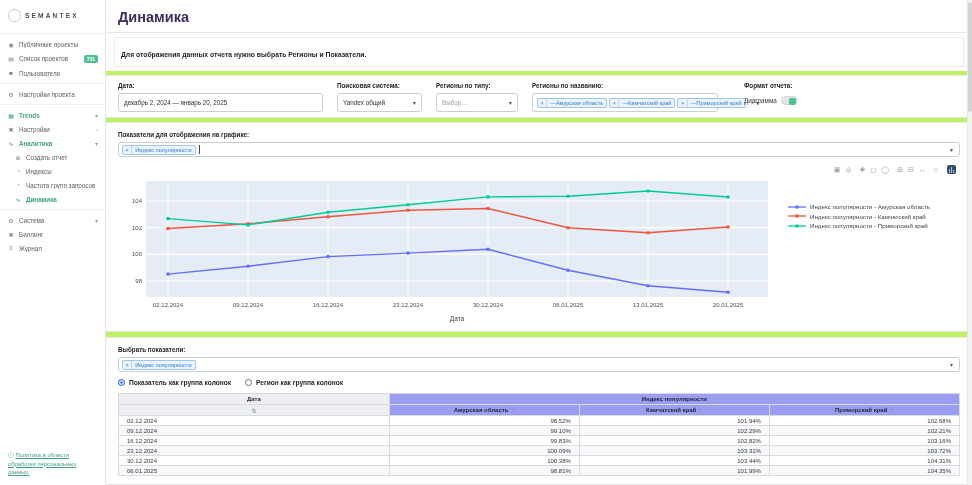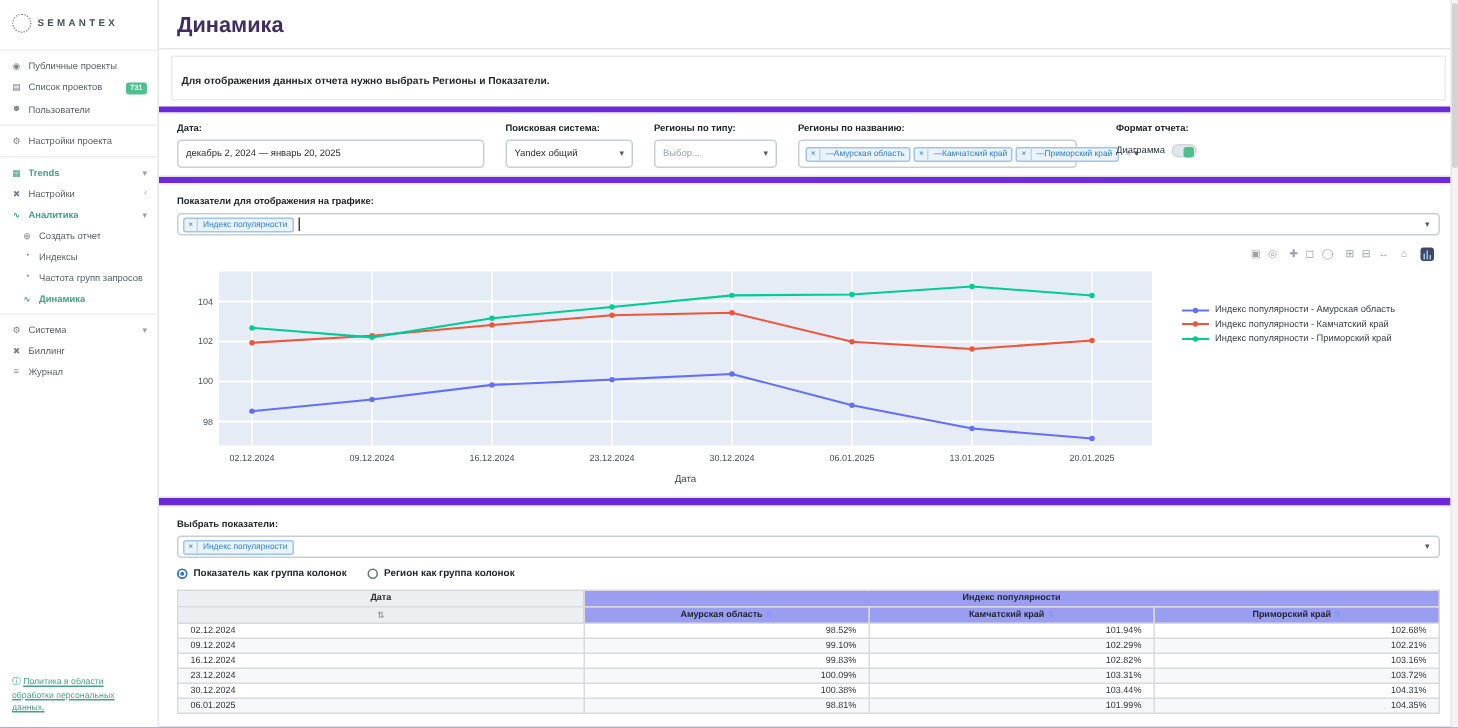--- a/index.html
+++ b/index.html
@@ -1,18 +1,18 @@
 <!DOCTYPE html>
 <html><head>
 <meta charset="utf-8">
 <style>
   * { margin:0; padding:0; box-sizing:border-box; }
   html,body { background:#e9eaee; }
   body { font-family:"Liberation Sans","DejaVu Sans",sans-serif; }
-  .page { width:972px; height:485px; background:#6d28d9; display:flex; overflow:hidden; position:relative; }
+  .page { width:972px; height:485px; background:#bef264; display:flex; overflow:hidden; position:relative; }
 
   
   .sidebar { width:106px; background:#fff; border-right:1px solid #e6e6e6; display:flex; flex-direction:column; flex:none; }
   .logo-row { display:flex; align-items:center; gap:4px; padding:9px 8px 8px 8px; }
   .logo-mark { width:13px; height:13px; border-radius:50%; border:1.5px dotted #8a8f98; flex:none; }
   .logo-text { font-size:6.5px; letter-spacing:2.2px; color:#4a4f57; font-weight:bold; }
   .side-nav { flex:1 1 auto; overflow:hidden; }
   .side-divider { border-top:1px solid #ededed; margin:3px 0; }
   .side-item { display:flex; align-items:center; gap:4px; padding:3.5px 7px; cursor:pointer; }
   .side-item .ico { font-size:6px; color:#7d828c; width:8px; text-align:center; flex:none; }

